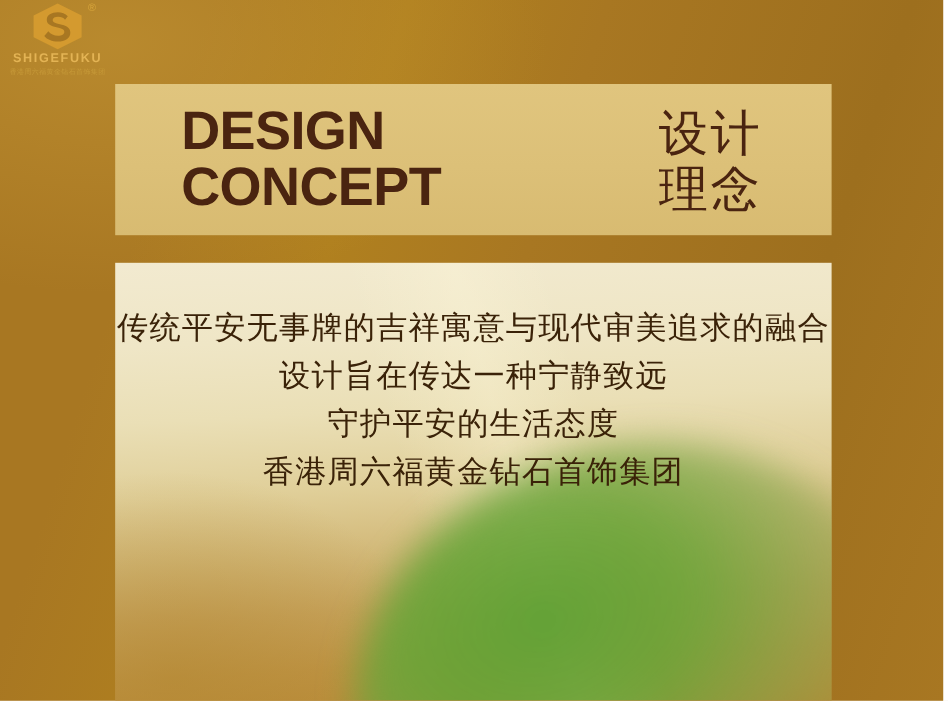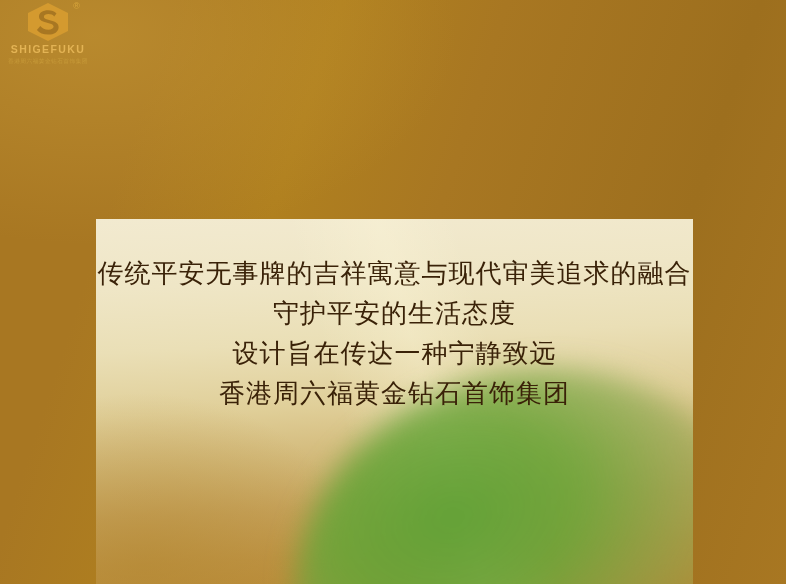--- a/index.html
+++ b/index.html
@@ -197,25 +197,35 @@
                  L11.9 28.0 C14.3 31.0 18.3 32.6 23.2 32.6 C29.2 32.6 33.6 29.8 33.6 25.2
                  C33.6 21.8 31.4 20.0 26.6 18.7 L22.4 17.5 C19.8 16.8 18.9 16.0 18.9 14.7
                  C18.9 13.0 20.8 12.0 23.4 12.0 C26.0 12.0 27.9 12.8 29.2 14.4 Z" fill="#a87722"></path>
       </svg>
       <span class="brand-reg">®</span>
     </div>
     <div class="brand-name">SHIGEFUKU</div>
     <div class="brand-sub">香港周六福黄金钻石首饰集团</div>
   </div>
 
+  <div class="header-band">
+    <div class="header-en">
+      <span class="l1">DESIGN</span>
+      <span class="l2">CONCEPT</span>
+    </div>
+    <div class="header-cn">
+      <span class="l1">设计</span>
+      <span class="l2">理念</span>
+    </div>
+  </div>
 
   <div class="body-panel">
     <div class="panel-sheen"></div>
     <div class="green-blob"></div>
     <div class="body-text">
       <p>传统平安无事牌的吉祥寓意与现代审美追求的融合</p>
+      <p>设计旨在传达一种宁静致远</p>
       <p>守护平安的生活态度</p>
-      <p>设计旨在传达一种宁静致远</p>
       <p>香港周六福黄金钻石首饰集团</p>
     </div>
   </div>
 
 </div>
 
 </body></html>

